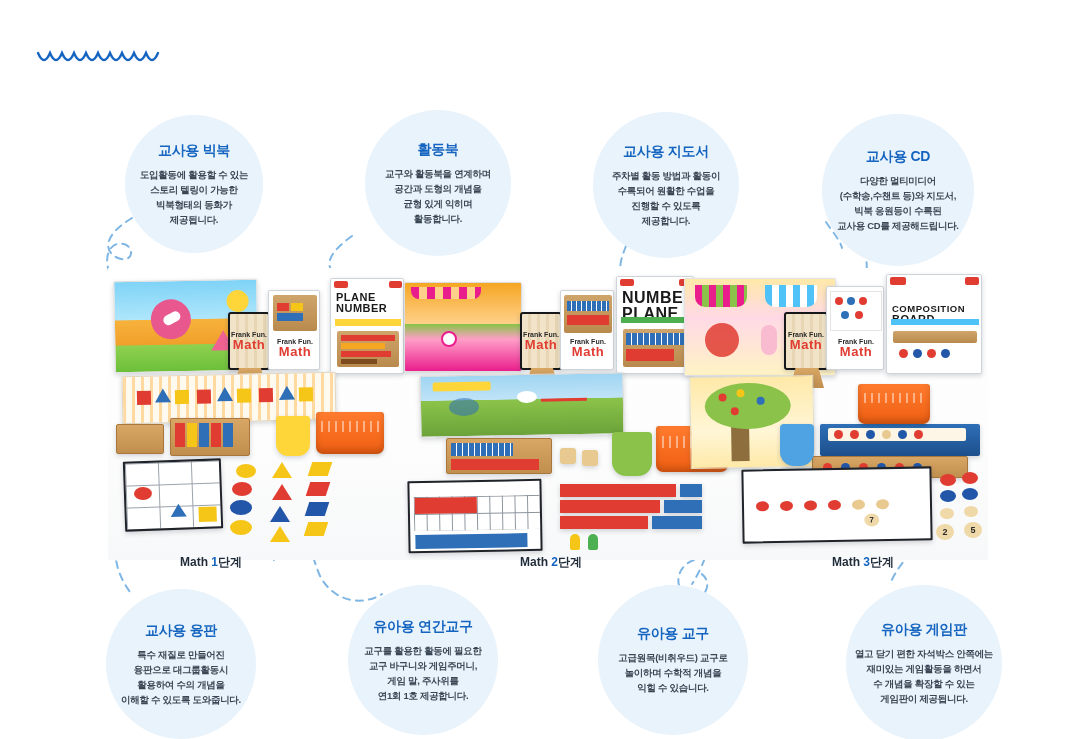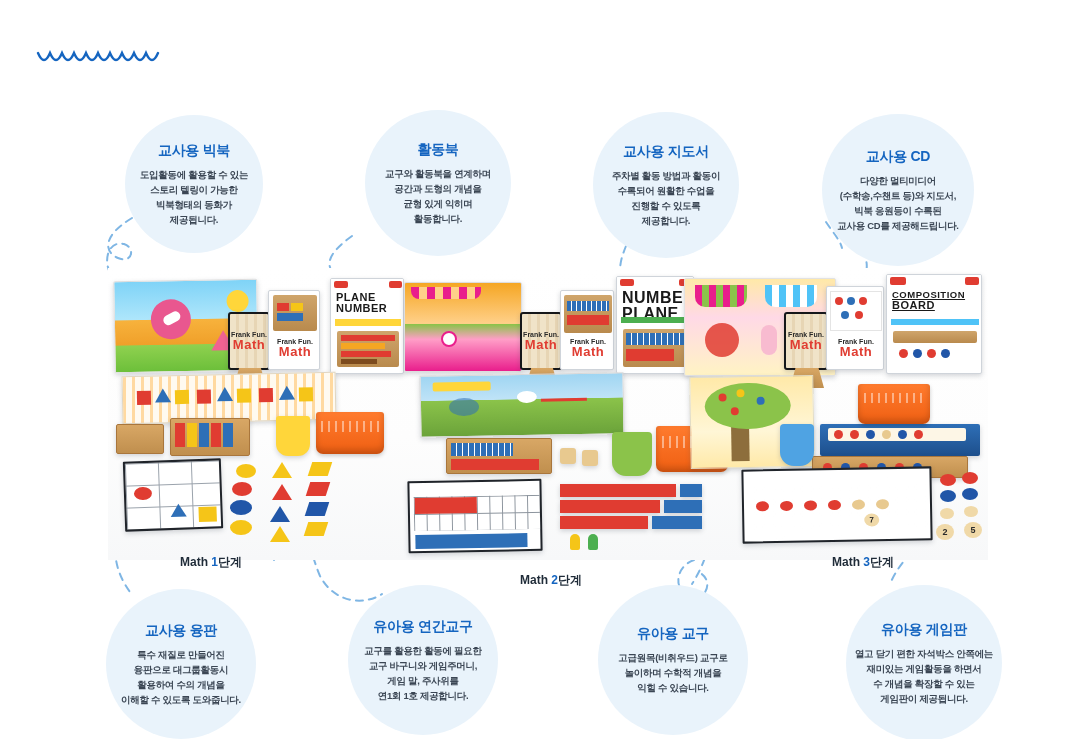--- a/index.html
+++ b/index.html
@@ -309,21 +309,21 @@
     <div class="chip" style="left:28px;top:24px;width:8px;height:8px;background:#e03c31;"></div>
     <div class="ff-math" style="position:absolute;left:0;top:50px;width:58px;">
       <span class="l1">Frank Fun.</span><br>
       <span class="l2" style="color:#e03c31;">Math</span>
     </div>
   </div>
   <div class="prop pkgbox shadowy" style="left:778px;top:6px;width:96px;height:100px;">
     <div class="prop" style="left:0;top:0;width:96px;height:11px;background:#fff;"></div>
     <div class="prop" style="left:3px;top:2px;width:16px;height:8px;background:#e03c31;border-radius:2px;"></div>
     <div class="prop" style="left:78px;top:2px;width:14px;height:8px;background:#e03c31;border-radius:2px;"></div>
-    <div class="pkg-title" style="position:absolute;left:5px;top:15px;font-size:9.5px;color:#1a1a1a;text-decoration:underline;">
+    <div class="pkg-title" style="position:absolute;left:5px;top:29px;font-size:9.5px;color:#1a1a1a;">
       <span>COMPOSITION</span><br>
       <span style="font-size:11px;">BOARD</span>
     </div>
     <div class="prop" style="left:4px;top:44px;width:88px;height:6px;background:#4fc3f7;"></div>
     <div class="prop" style="left:6px;top:56px;width:84px;height:12px;background:linear-gradient(180deg,#cfa56b,#b98a4d);border-radius:2px;"></div>
     <div class="chip" style="left:12px;top:74px;width:9px;height:9px;background:#e03c31;"></div>
     <div class="chip" style="left:26px;top:74px;width:9px;height:9px;background:#2156a8;"></div>
     <div class="chip" style="left:40px;top:74px;width:9px;height:9px;background:#e03c31;"></div>
     <div class="chip" style="left:54px;top:74px;width:9px;height:9px;background:#2156a8;"></div>
   </div>
@@ -380,21 +380,21 @@
   <div class="chip" style="left:856px;top:238px;width:14px;height:11px;background:#f0d9a8;"></div>
   <div class="prop" style="left:828px;top:256px;width:18px;height:16px;border-radius:50%;background:#f0d9a8;
               font-size:9px;font-weight:bold;color:#2b2b2b;text-align:center;line-height:16px;">2</div>
   <div class="prop" style="left:856px;top:254px;width:18px;height:16px;border-radius:50%;background:#f0d9a8;
               font-size:9px;font-weight:bold;color:#2b2b2b;text-align:center;line-height:16px;">5</div>
 </div>
 
 <div class="stage-label" style="left:180px;top:554px;">
   <span>Math </span><b>1</b><span>단계</span>
 </div>
-<div class="stage-label" style="left:520px;top:572px;">
+<div class="stage-label" style="left:520px;top:554px;">
   <span>Math </span><b>2</b><span>단계</span>
 </div>
 <div class="stage-label" style="left:832px;top:554px;">
   <span>Math </span><b>3</b><span>단계</span>
 </div>
 
 <div class="bubble" style="left:125px;top:115px;width:138px;height:138px;">
   <div class="b-title">교사용 빅북</div>
   <div class="b-body">도입활동에 활용할 수 있는
 스토리 텔링이 가능한

